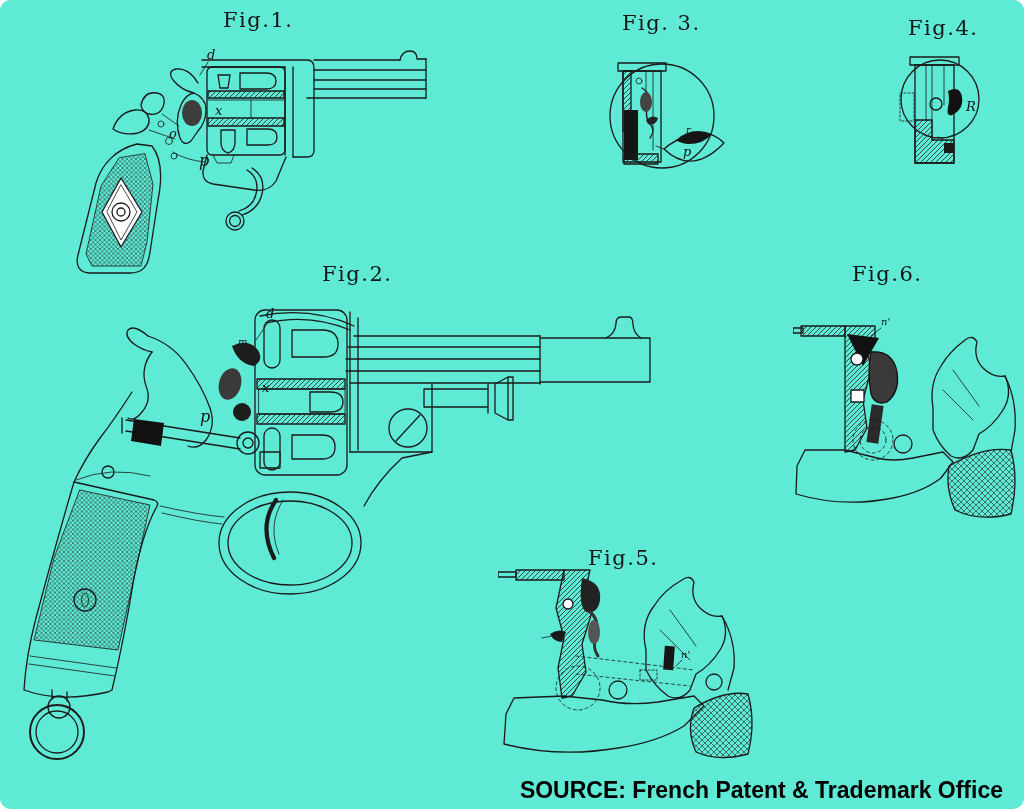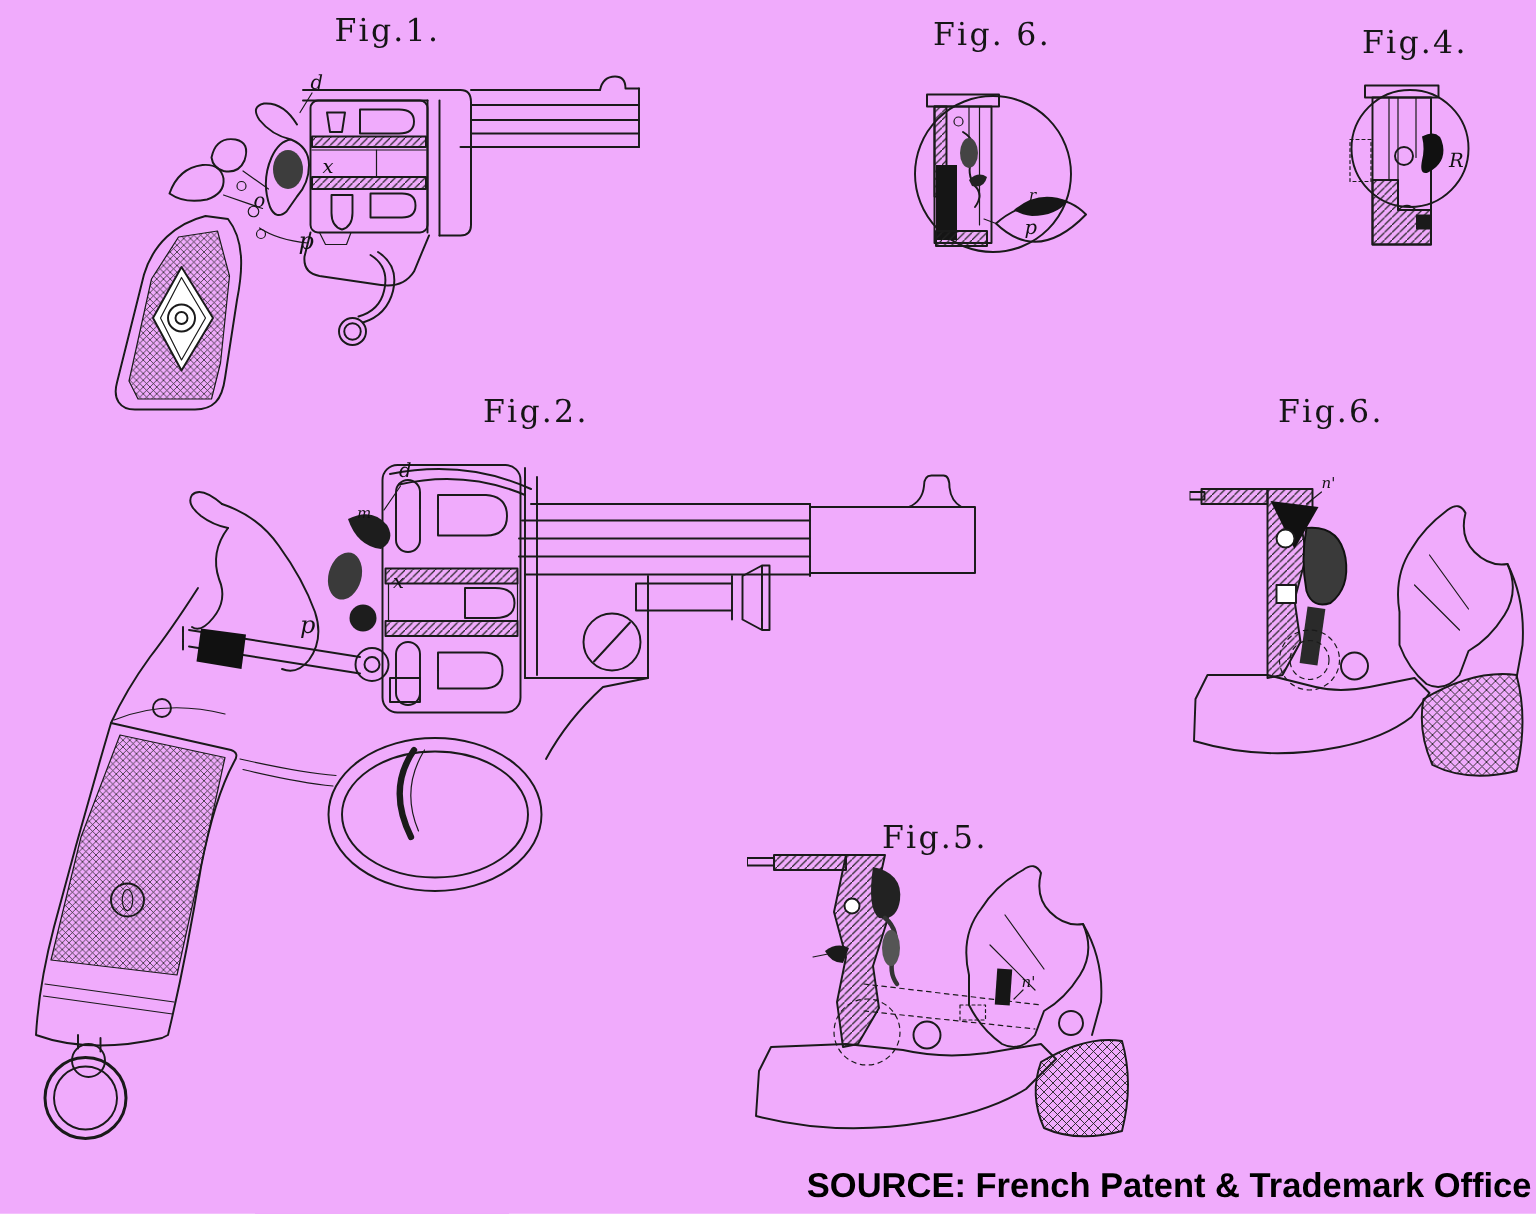--- a/index.html
+++ b/index.html
@@ -1,38 +1,38 @@
 <!DOCTYPE html>
 <html><head>
 <meta charset="utf-8">
 <style>
   html,body{margin:0;padding:0;}
   body{width:1024px;height:809px;background:#ffffff;overflow:hidden;position:relative;
        font-family:"DejaVu Serif", serif;}
-  .page{position:absolute;inset:0;background:#f0abfc;}
+  .page{position:absolute;inset:0;background:#5eead4;border-radius:11px;}
   .fig{position:absolute;}
   .fig-label{position:absolute;font-family:"DejaVu Serif", serif;font-size:21px;color:#151515;
              letter-spacing:1.5px;white-space:nowrap;}
-  .source{position:absolute;right:0;top:777px;padding-right:3px;
+  .source{position:absolute;right:0;top:777px;padding-right:21px;
           font-family:"Liberation Sans","DejaVu Sans",sans-serif;
           font-weight:700;font-size:23px;color:#000;white-space:nowrap;}
   svg *{fill:none;stroke:#1a1a1a;stroke-width:1.3;stroke-linecap:round;stroke-linejoin:round;}
   svg .thin{stroke-width:0.8;}
   svg .thick{stroke-width:4.2;}
   svg text{stroke:none;fill:#111;font-family:"DejaVu Serif",serif;font-style:italic;font-size:13px;}
   svg text.lg{font-size:16px;}
   svg text.sm{font-size:10px;}
 </style>
 </head>
 <body>
 
 <div class="page">
 
   <div class="fig-label" style="left:223px;top:8px">Fig.1.</div>
-  <div class="fig-label" style="left:622px;top:11px">Fig. 6.</div>
+  <div class="fig-label" style="left:622px;top:11px">Fig. 3.</div>
   <div class="fig-label" style="left:908px;top:16px">Fig.4.</div>
   <div class="fig-label" style="left:322px;top:262px">Fig.2.</div>
   <div class="fig-label" style="left:852px;top:262px">Fig.6.</div>
   <div class="fig-label" style="left:588px;top:546px">Fig.5.</div>
 
   <div class="fig" style="left:55px;top:42px">
     <svg width="385" height="235" viewBox="0 0 385 235">
       <defs>
         <pattern id="xh1" width="4.5" height="4.5" patternUnits="userSpaceOnUse">
           <path d="M0,4.5 L4.5,0 M0,0 L4.5,4.5" style="stroke:#222;stroke-width:.5;fill:none"></path>

